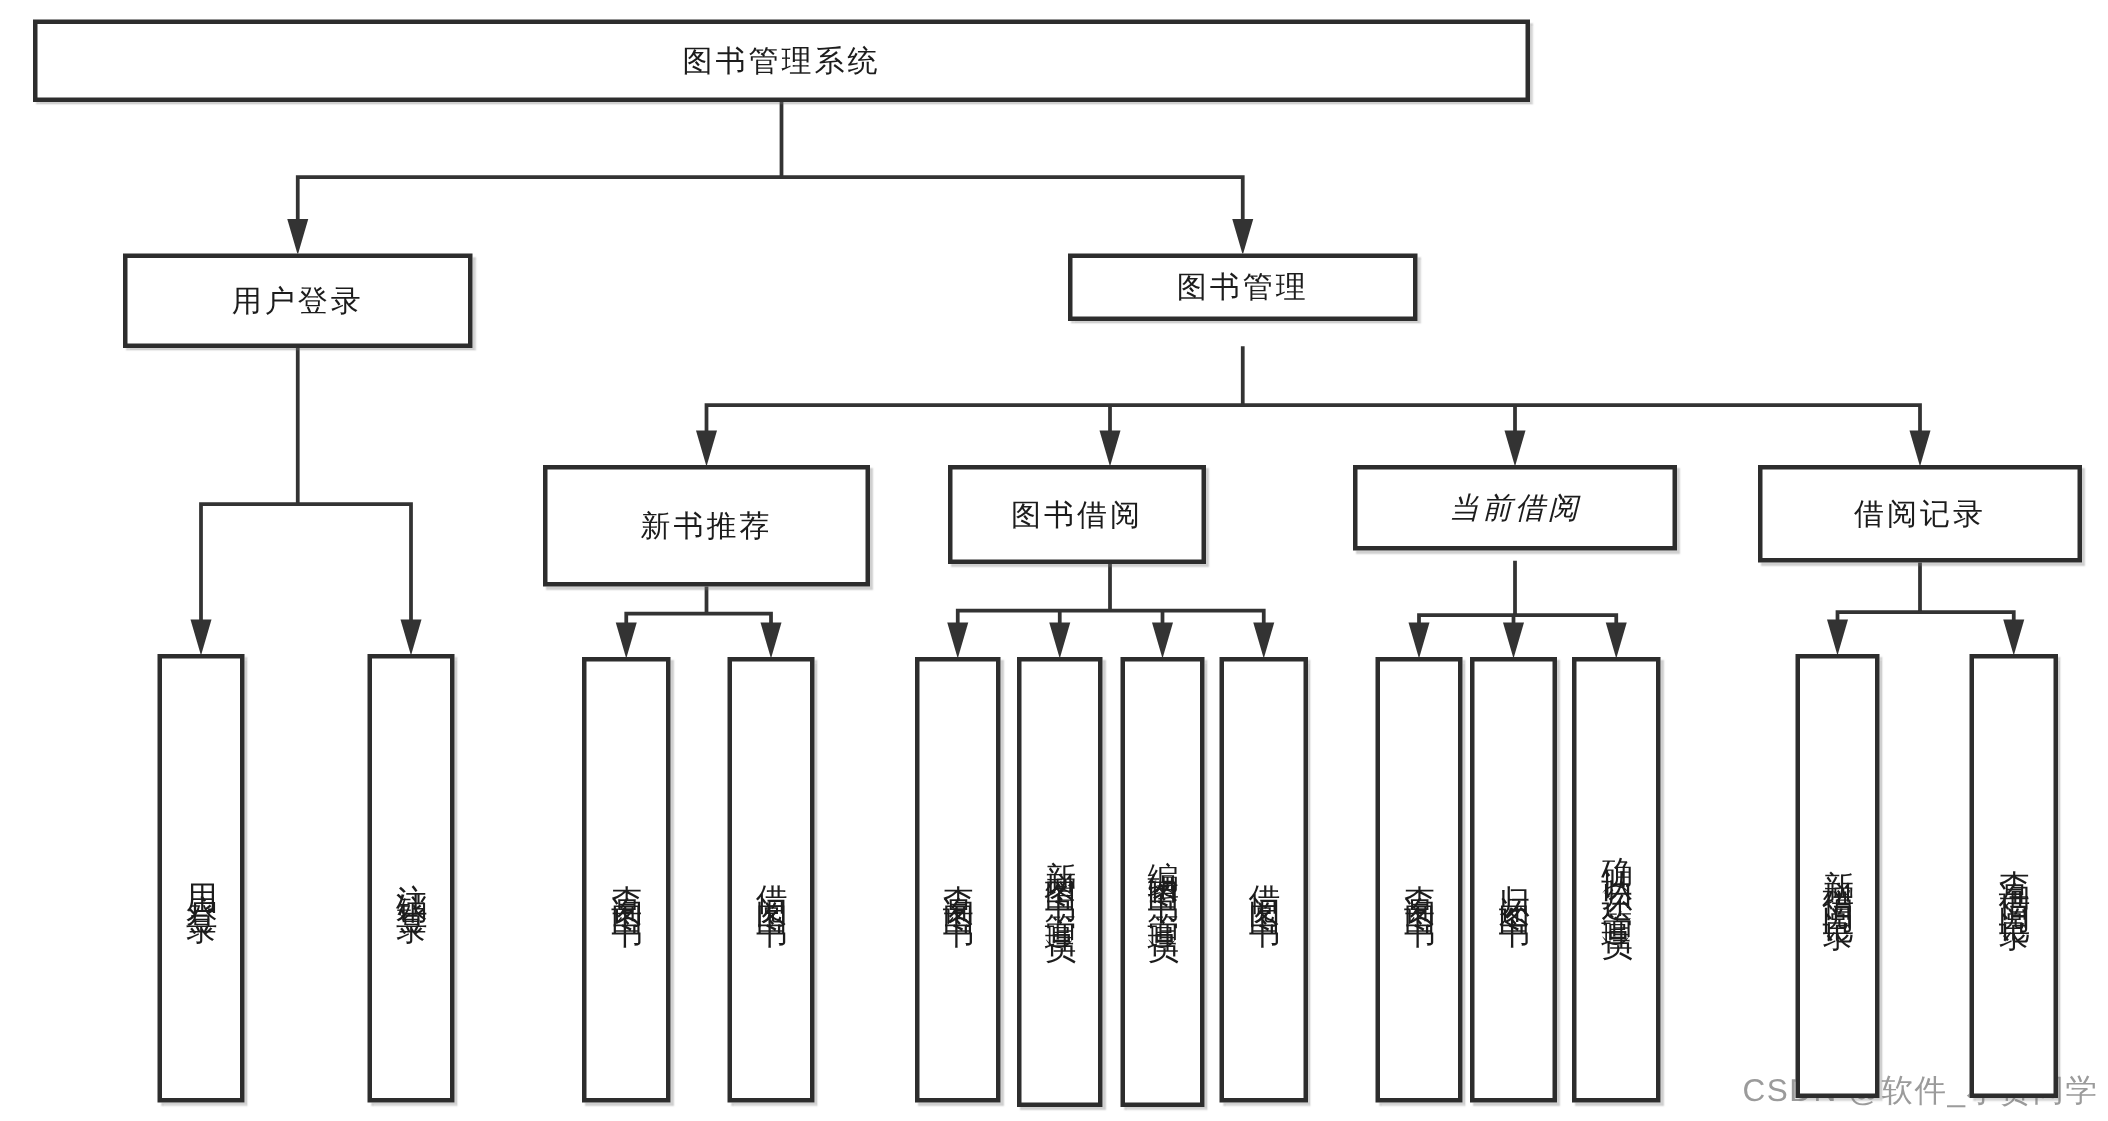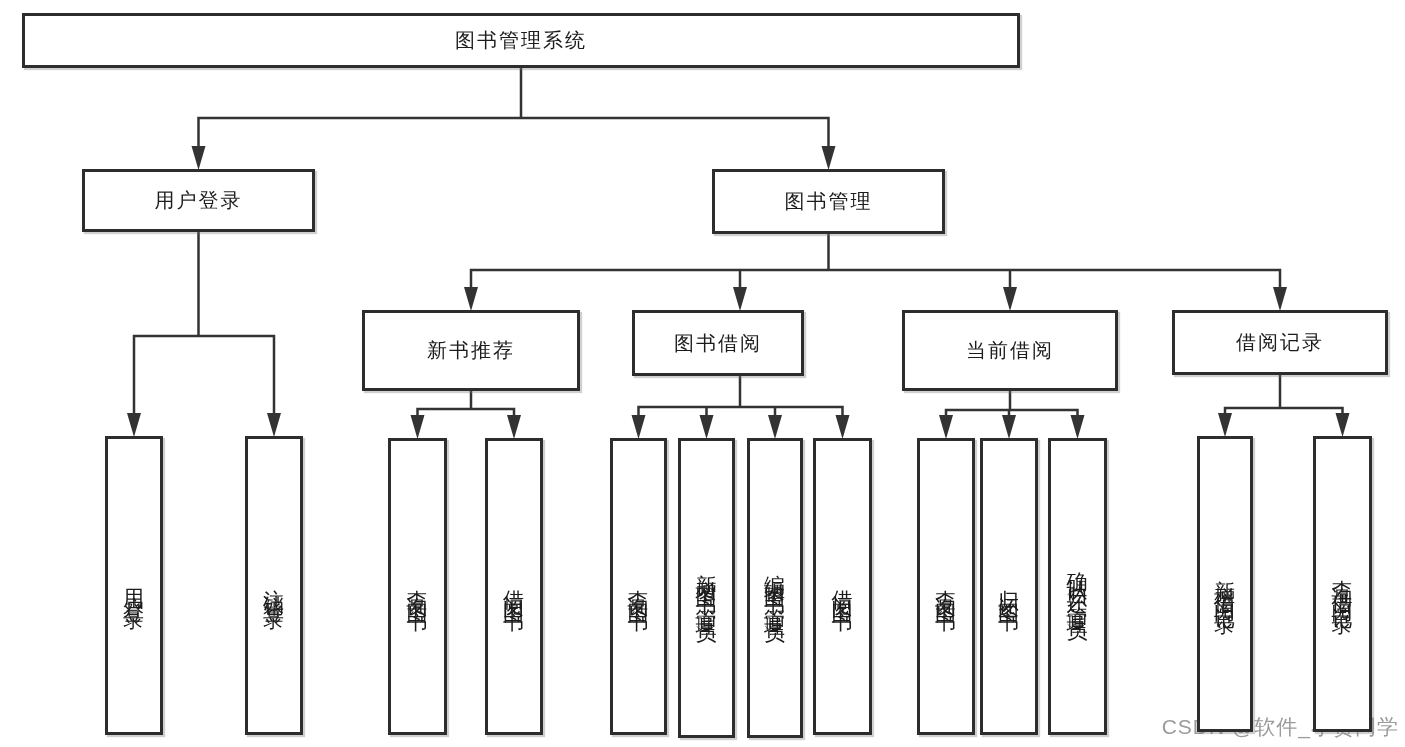--- a/index.html
+++ b/index.html
@@ -76,30 +76,30 @@
       <polygon points="1225,437 1218,413 1232,413 " fill="#333333"></polygon>
       <polygon points="1342.5,437 1335.5,413 1349.5,413 " fill="#333333"></polygon>
     </svg>
   <div class="watermark" style="color: rgb(155, 155, 155);">CSDN @软件_小贺同学</div>
 <div class="node" style="left: 22px; top: 13px; width: 998px; height: 55px;">
       <span class="lbl">图书管理系统</span>
     </div>
     <div class="node" style="left: 82px; top: 169px; width: 233px; height: 63px;">
       <span class="lbl">用户登录</span>
     </div>
-    <div class="node" style="left: 712px; top: 169px; width: 233px; height: 65px;">
+    <div class="node" style="left: 712px; top: 169px; width: 233px; height: 45px;">
       <span class="lbl">图书管理</span>
     </div>
     <div class="node" style="left: 362px; top: 310px; width: 218px; height: 81px;">
       <span class="lbl">新书推荐</span>
     </div>
     <div class="node" style="left: 632px; top: 310px; width: 172px; height: 66px;">
       <span class="lbl">图书借阅</span>
     </div>
-    <div class="node" style="left: 902px; top: 310px; width: 216px; height: 81px;">
+    <div class="node" style="left: 902px; top: 310px; width: 216px; height: 57px; font-style: italic;">
       <span class="lbl">当前借阅</span>
     </div>
     <div class="node" style="left: 1172px; top: 310px; width: 216px; height: 65px;">
       <span class="lbl">借阅记录</span>
     </div>
     <div class="node v" style="left: 105px; top: 436px; width: 58px; height: 299px;">
       <span class="lbl">用户登录</span>
     </div>
     <div class="node v" style="left: 245px; top: 436px; width: 58px; height: 299px;">
       <span class="lbl">注销登录</span>

